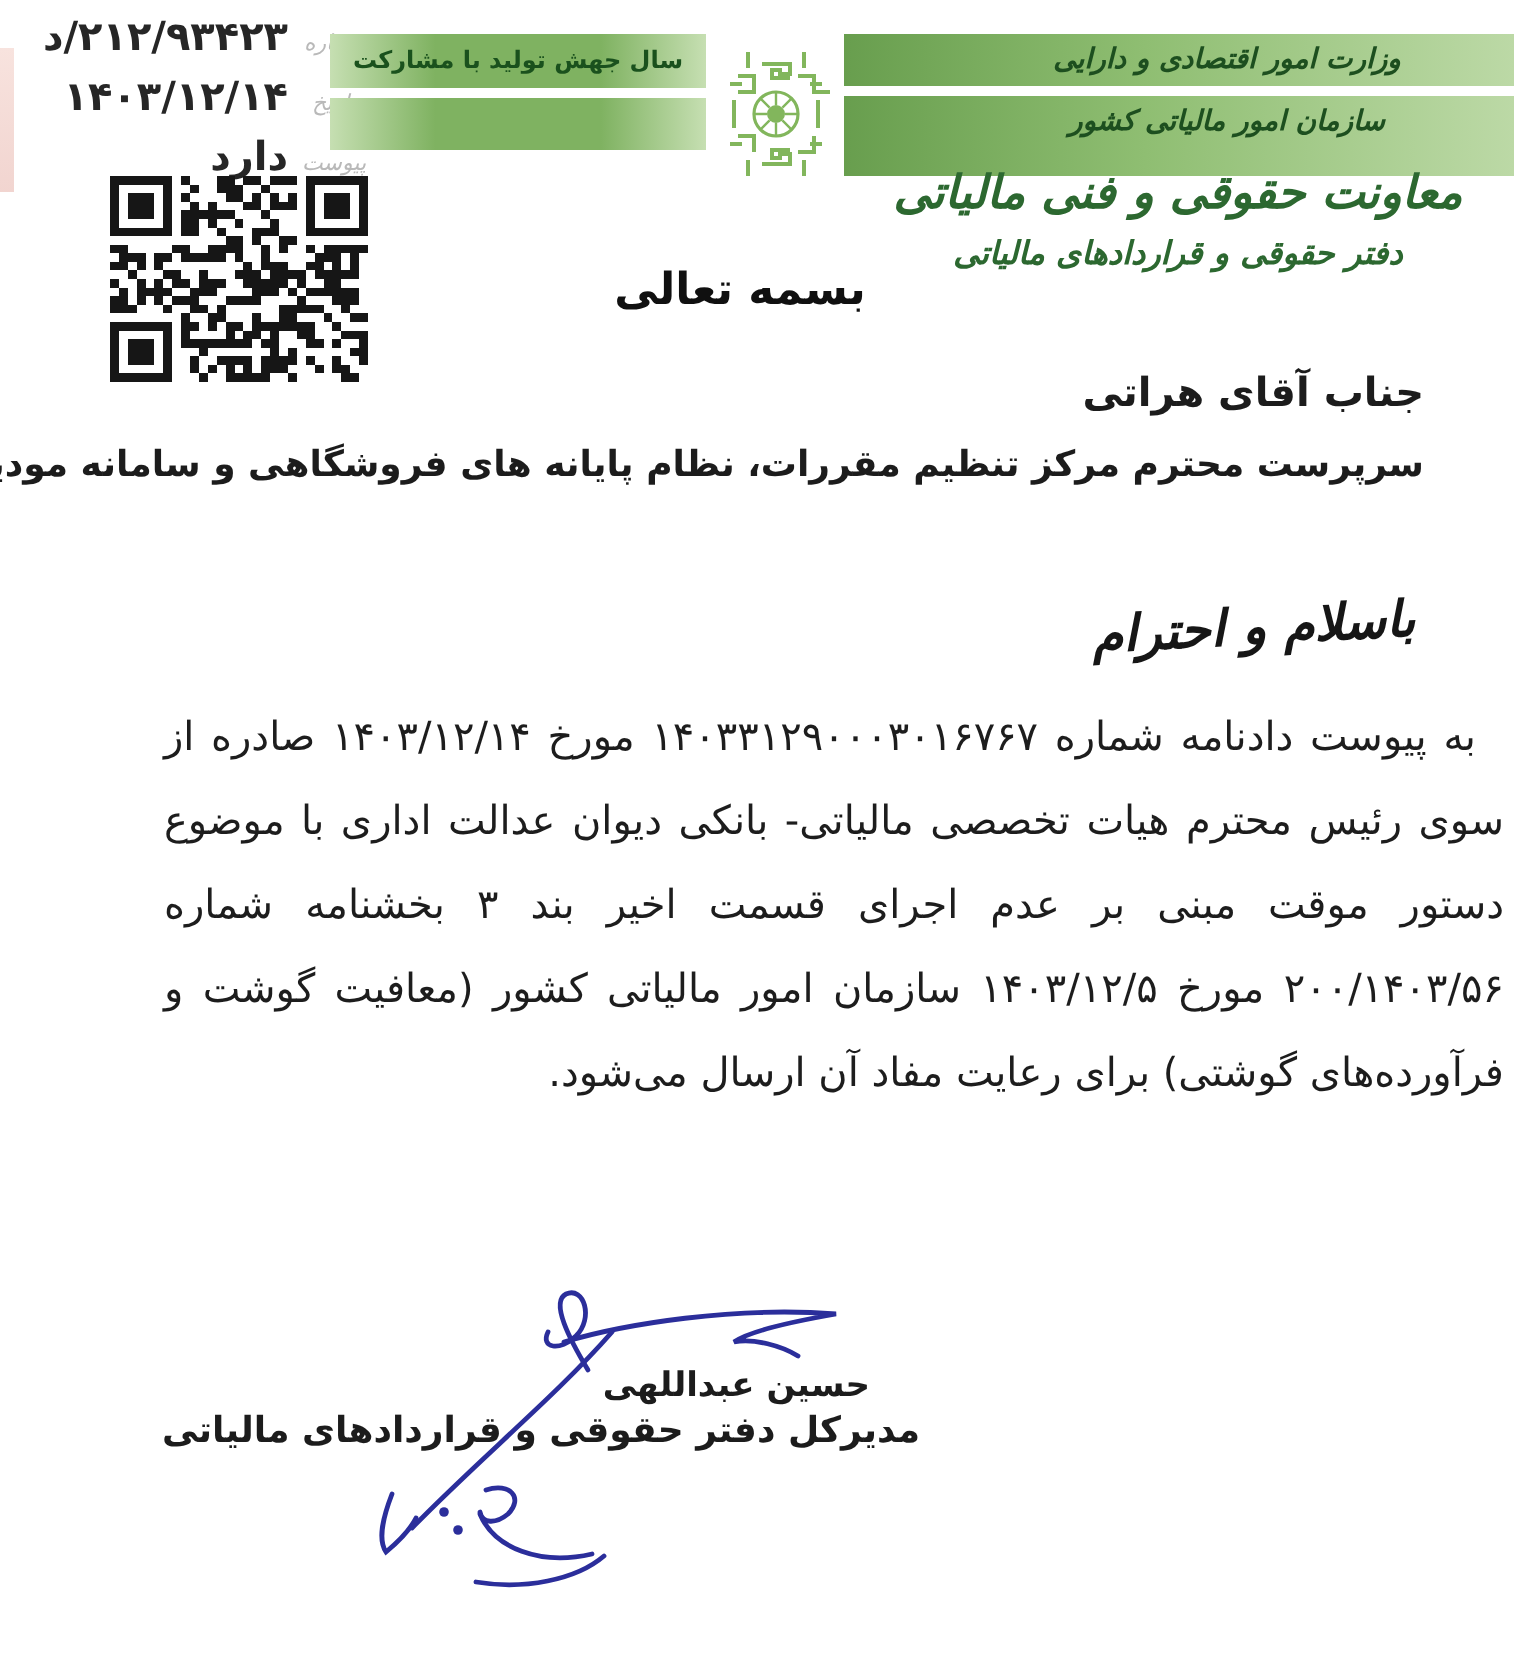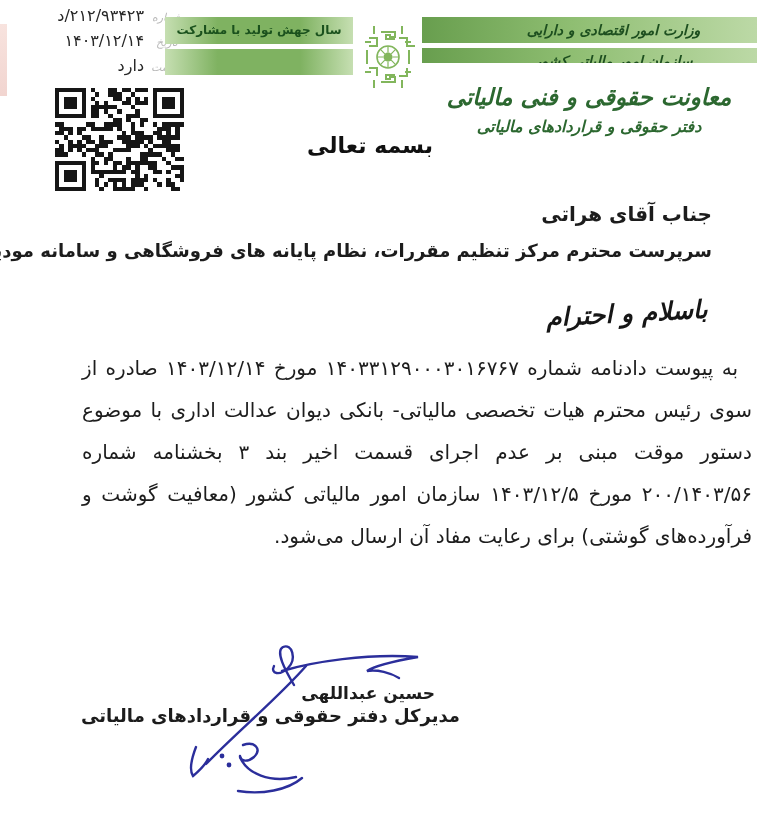--- a/index.html
+++ b/index.html
@@ -5,53 +5,53 @@
   html,body{margin:0;padding:0;background:#e8e8e8;}
   .page{
     position:relative;width:768px;height:840px;margin:0 auto;
     background:#ffffff;overflow:hidden;
     font-family:"DejaVu Sans",sans-serif;color:#1c1c1c;
   }
   
   .meta{position:absolute;left:14px;top:6px;width:170px;direction:rtl;}
   .meta-row{display:flex;align-items:baseline;justify-content:flex-start;margin-bottom:6px;}
   .meta-label{font-size:11px;font-style:italic;color:#b9b9b9;width:34px;flex:0 0 auto;text-align:center;}
-  .meta-value{font-size:16px;font-weight:normal;color:#262626;margin-right:6px;white-space:nowrap;}
+  .meta-value{font-size:20px;font-weight:bold;color:#262626;margin-right:6px;white-space:nowrap;}
   .scan-artifact{position:absolute;left:0;top:24px;width:7px;height:72px;
     background:linear-gradient(#f6dcd6,#eecac4);opacity:.8;}
   
   .qr{position:absolute;left:55px;top:88px;width:129px;height:103px;}
   .qr svg{width:100%;height:100%;}
   
   .bar{position:absolute;overflow:hidden;}
   .bar-left{background:linear-gradient(90deg,#c6dfb2,#7fb261 28%,#7fb261 72%,#c6dfb2);}
   .bar-right{background:linear-gradient(90deg,#689e4e,#8fbe72 45%,#bcd9a6);}
   .bar1-left{left:165px;top:17px;width:188px;height:27px;}
   .bar2-left{left:165px;top:49px;width:188px;height:26px;}
   .bar1-right{left:422px;top:17px;width:335px;height:26px;}
-  .bar2-right{left:422px;top:48px;width:335px;height:15px;}
+  .bar2-right{left:422px;top:48px;width:335px;height:40px;}
   .slogan-text{display:block;text-align:center;line-height:27px;
     font-size:12px;font-weight:bold;color:#1a511d;direction:rtl;}
   .iso-text{display:block;text-align:right;line-height:26px;
     font-size:8px;font-weight:bold;letter-spacing:1px;color:#2c6b2e;margin-top:28px;}
   .ministry-text{display:block;text-align:center;line-height:26px;
     font-size:14px;font-weight:bold;font-style:italic;color:#1d4f1f;direction:rtl;padding-left:48px;}
   
   .emblem{position:absolute;left:357px;top:12px;width:62px;height:90px;}
   .emblem svg{width:100%;height:100%;}
   
   .dept{position:absolute;right:4px;top:84px;width:350px;text-align:center;
     direction:rtl;color:#2c6830;}
   .dept-line1{font-size:23px;font-weight:bold;font-style:italic;}
   .dept-line2{font-size:16px;font-weight:bold;font-style:italic;margin-top:7px;}
   
   .besmele{position:absolute;left:290px;top:133px;width:160px;text-align:center;
     font-size:22px;font-weight:bold;color:#101010;direction:rtl;}
   
-  .recipient{position:absolute;right:56px;left:30px;top:202px;direction:rtl;text-align:right;}
+  .recipient{position:absolute;right:56px;left:30px;top:184px;direction:rtl;text-align:right;}
   .recipient-name{font-size:20px;font-weight:bold;white-space:nowrap;}
   .recipient-title{font-size:18px;font-weight:bold;white-space:nowrap;margin-top:14px;}
   
   .salutation{position:absolute;right:60px;top:299px;direction:rtl;
     font-size:25px;font-weight:bold;font-style:italic;color:#161616;
     transform:rotate(-3deg);letter-spacing:1px;}
   
   .body-text{position:absolute;right:16px;left:82px;top:347px;direction:rtl;
     text-align:justify;font-size:20px;line-height:42px;color:#1d1d1d;text-indent:14px;}
   

